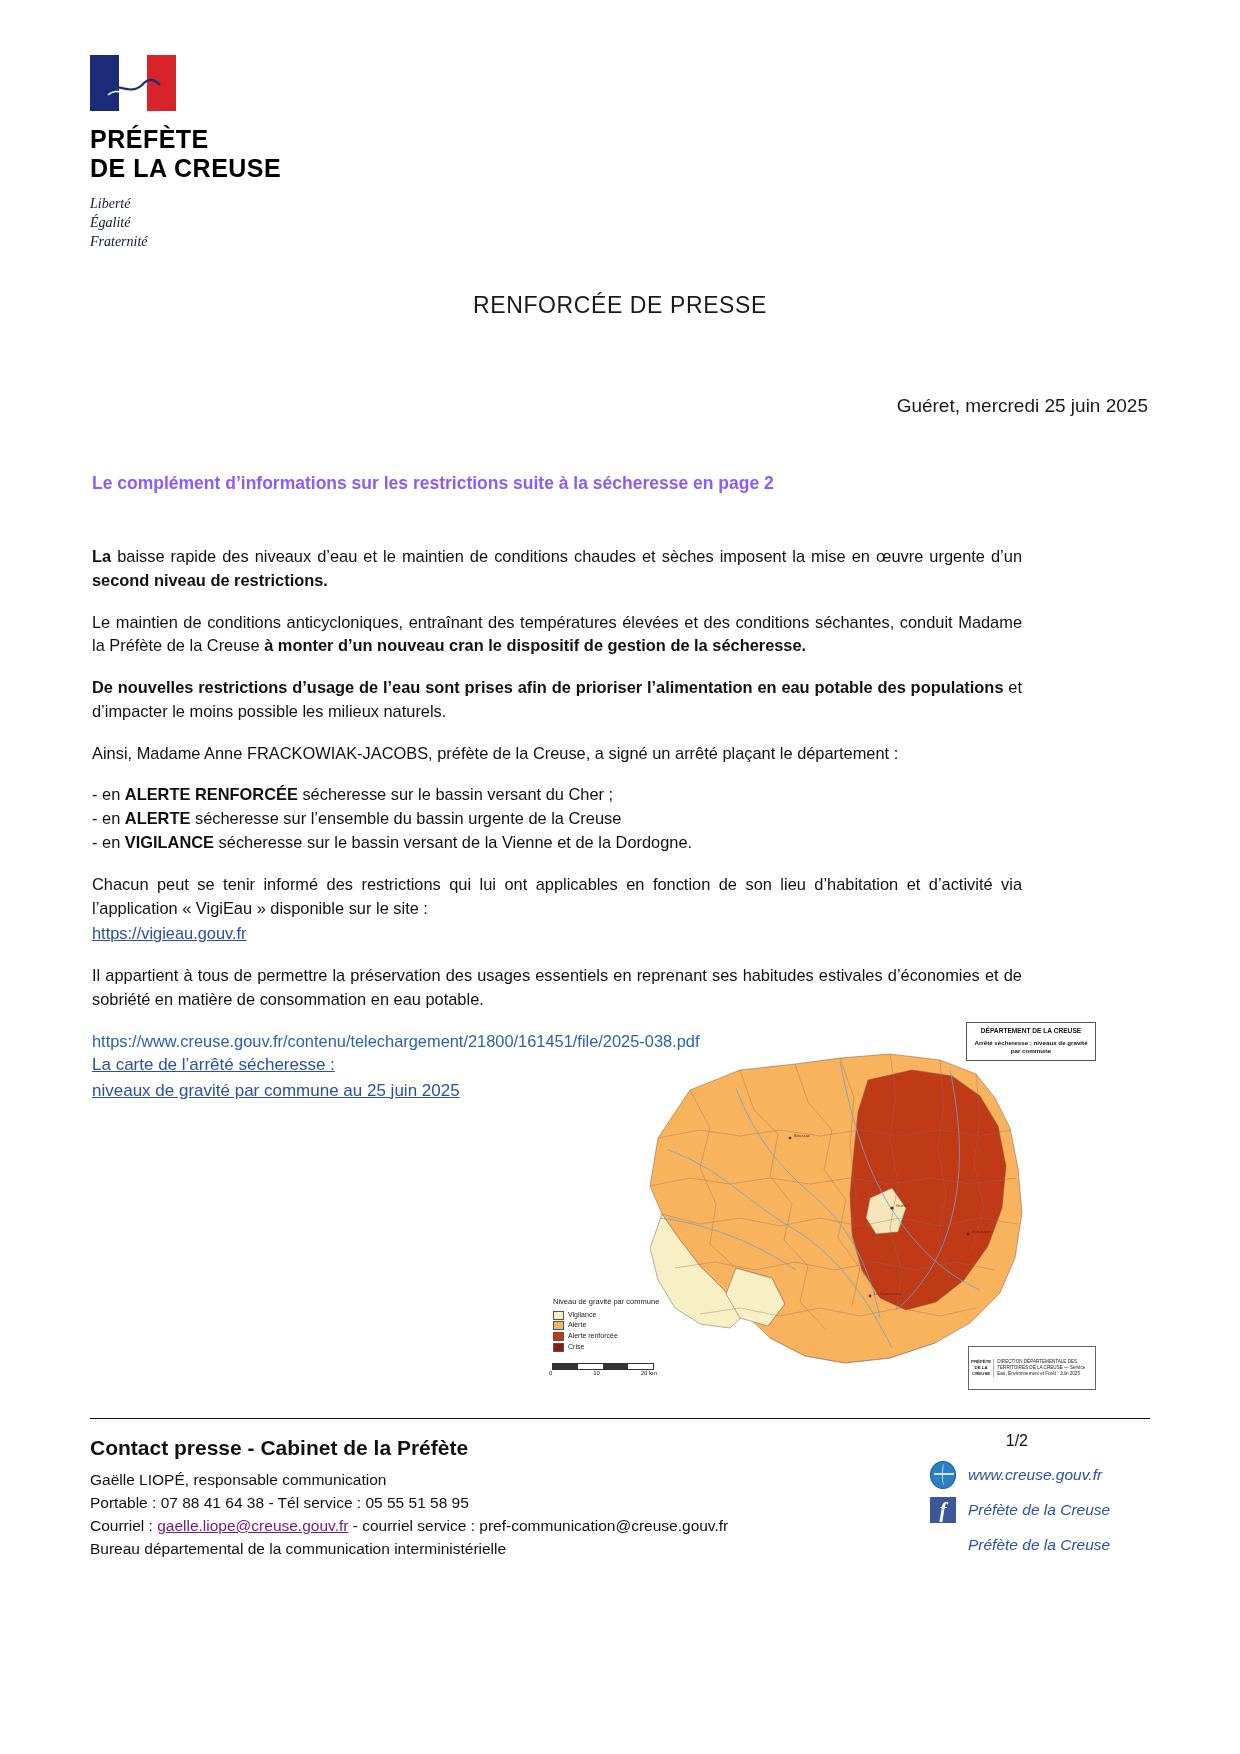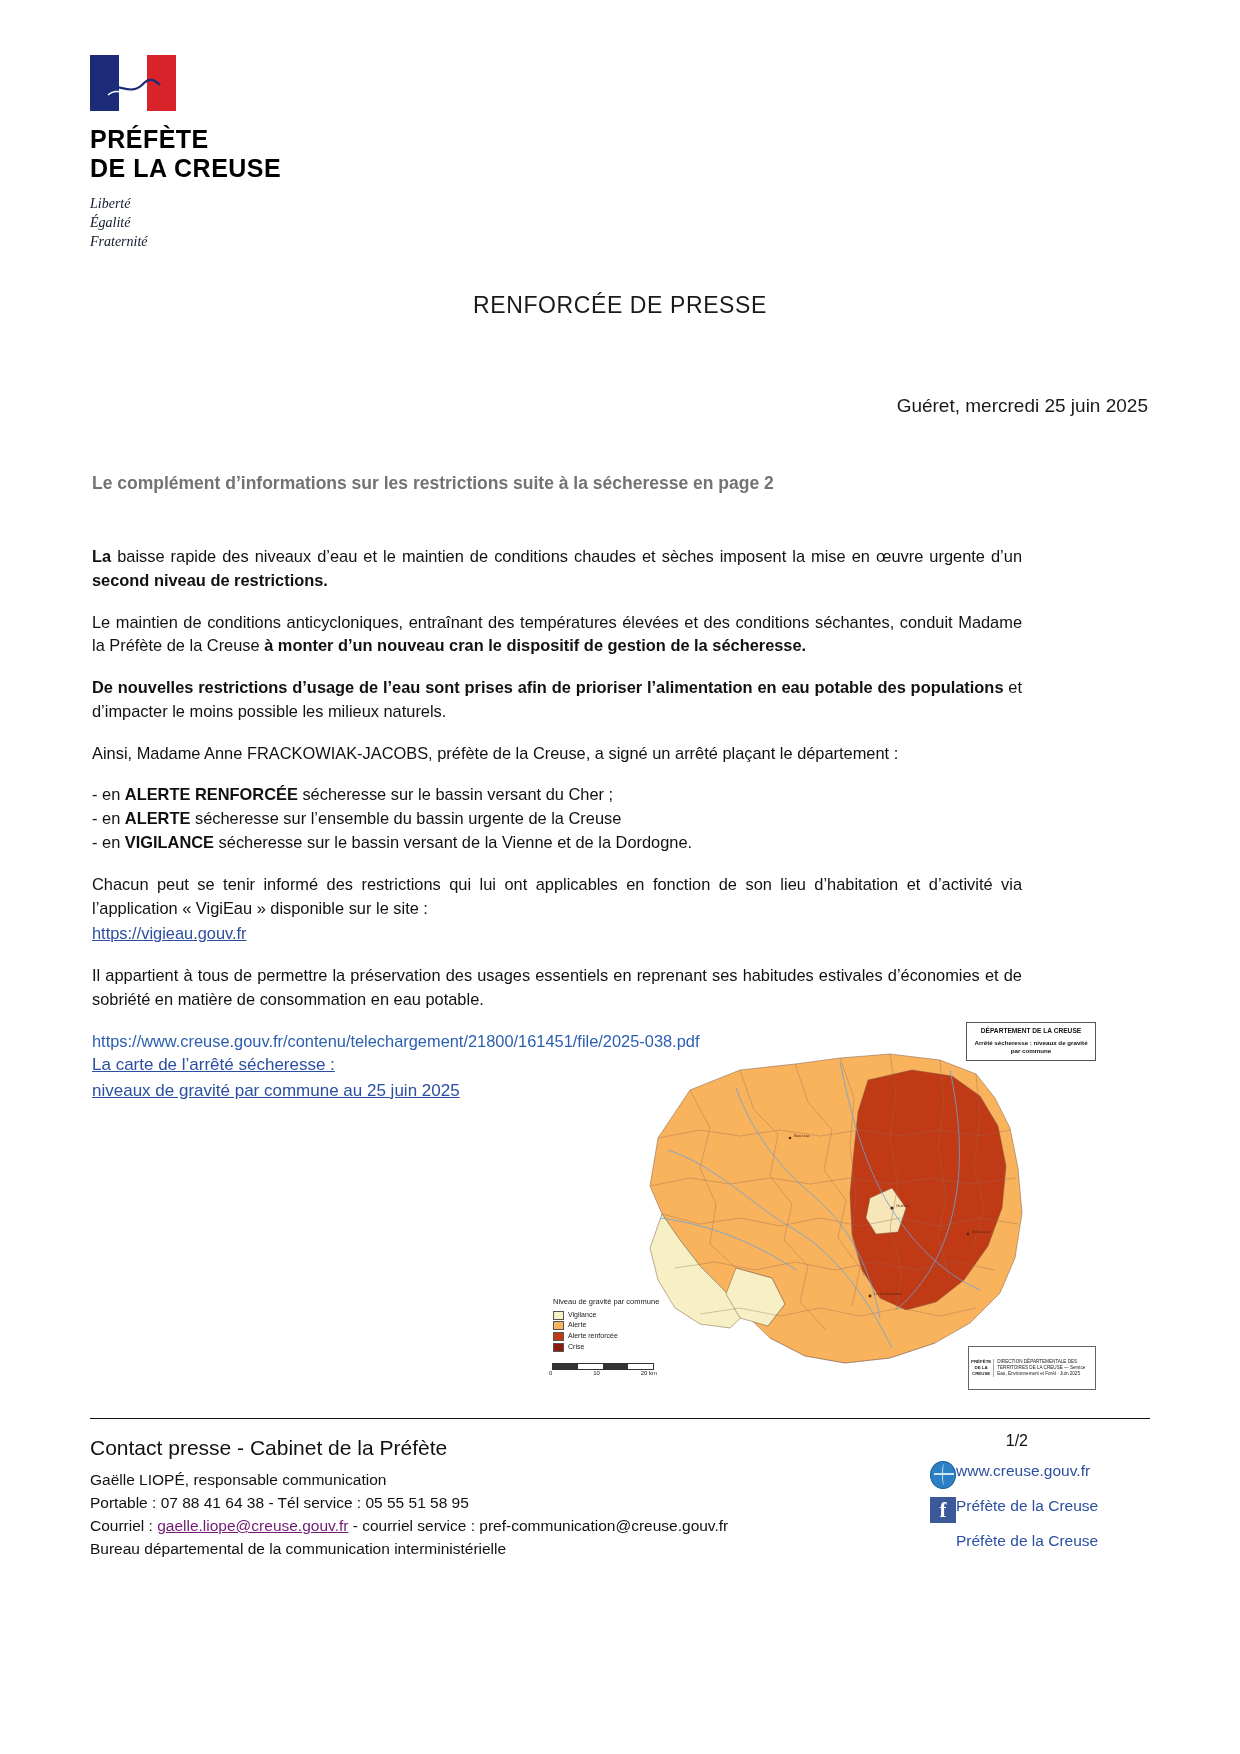--- a/index.html
+++ b/index.html
@@ -89,21 +89,21 @@
     color: #1a1a1a;
   }
 
   .lede {
     position: absolute;
     left: 92px;
     top: 473px;
     width: 1060px;
     font-size: 17.5px;
     font-weight: bold;
-    color: #737373;
+    color: #8b5cf6;
   }
 
   
   .body-text {
     position: absolute;
     left: 92px;
     top: 545px;
     width: 930px;
     font-size: 16.4px;
     line-height: 1.45;
@@ -217,44 +217,46 @@
     position: absolute;
     left: 90px;
     top: 1432px;
     width: 740px;
     font-size: 15.5px;
     line-height: 1.5;
     color: #111;
   }
   .contact .head {
     font-size: 21px;
-    font-weight: normal;
+    font-weight: bold;
     margin-bottom: 4px;
   }
   .contact a, .contact .ulink { color: #701a75; text-decoration: underline; }
   .page-num {
     position: absolute;
     right: 212px;
     top: 1432px;
     font-size: 16px;
     color: #111;
   }
   .social {
     position: absolute;
     left: 930px;
     top: 1462px;
     width: 260px;
     font-size: 15.5px;
     color: #2b4fa0;
   }
   .social .row {
     display: flex;
-    gap: 0;
+    align-items: center;
+    gap: 12px;
     margin-bottom: 9px;
     height: 26px;
+    font-style: italic;
   }
   .social .ic {
     width: 26px; height: 26px; flex: 0 0 26px;
     display: flex; align-items: center; justify-content: center;
   }
   .social .txt { white-space: nowrap; }
   .globe {
     width: 26px; height: 26px; border-radius: 50%;
     background: #2b7fc4;
     position: relative;

